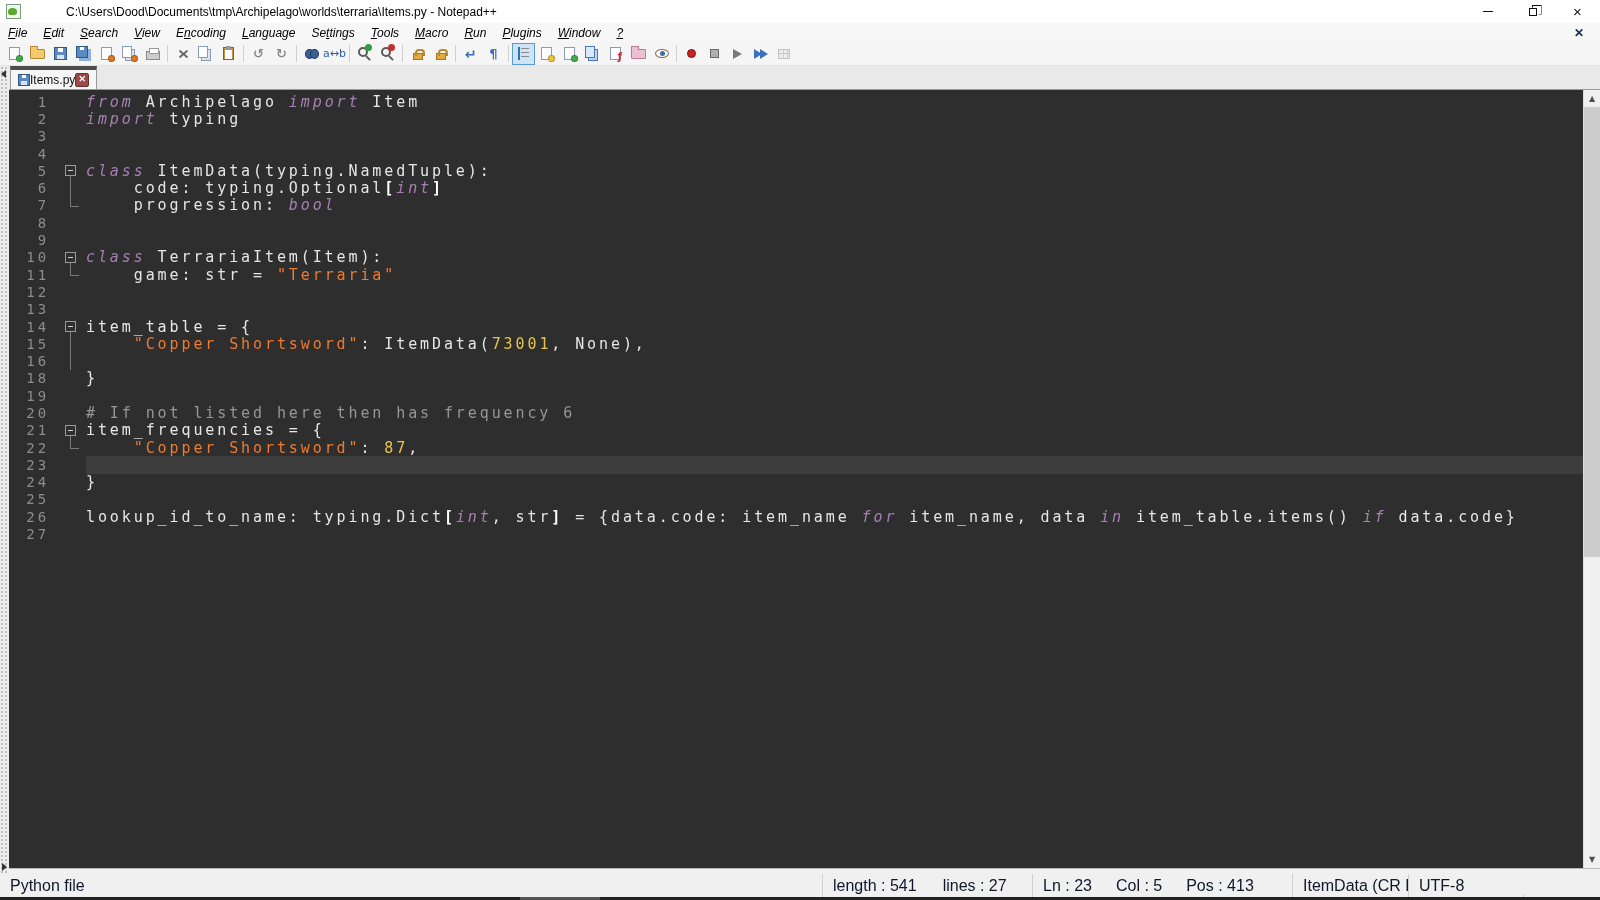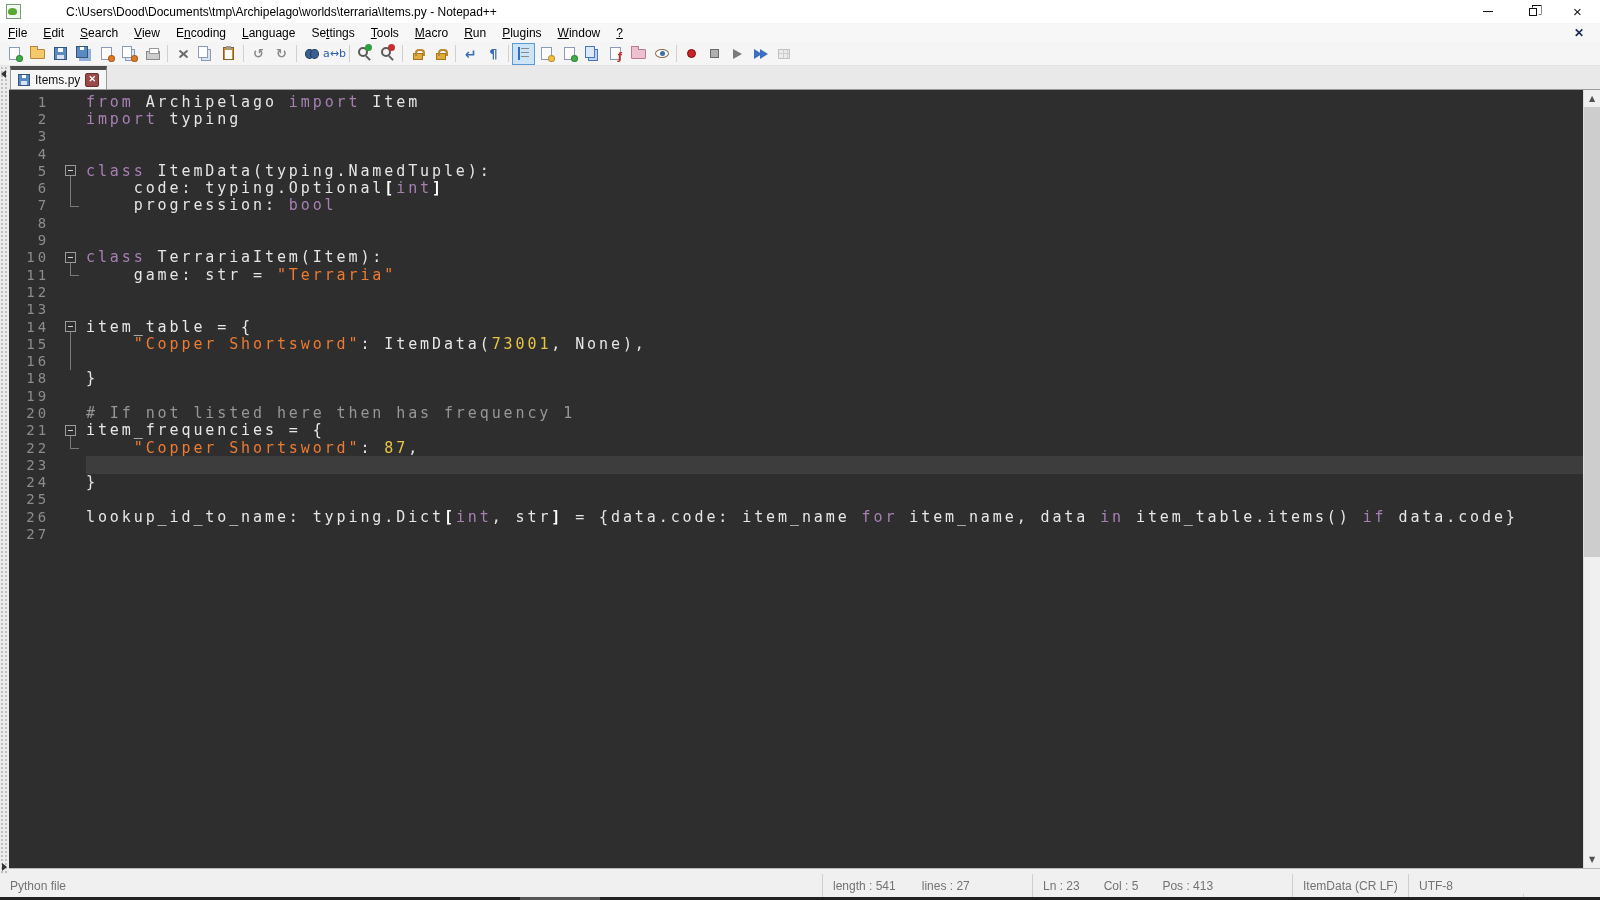--- a/index.html
+++ b/index.html
@@ -13,21 +13,21 @@
   .title-text { white-space:nowrap;margin-left:40px; }
   .win-controls { margin-left:auto; display:flex; height:100%; }
   .win-btn { width:45px; height:100%; display:flex; align-items:center; justify-content:center; color:#111; font-size:12px; }
   .min-glyph { width:10px; height:1px; background:#111; display:block; }
   .restore-glyph { width:8px; height:8px; border:1px solid #111; position:relative; display:block; }
   .restore-glyph::before { content:""; position:absolute; left:2px; top:-4px; width:8px; height:8px; border:1px solid #111; border-left-width:1px; background:transparent; clip-path:polygon(0 0,100% 0,100% 100%,70% 100%,70% 30%,0 30%); }
   .close-glyph { font-size:15px; line-height:1; }
 
   
   .menubar { height:19px; background:#f7f7f7; display:flex; align-items:center; font-size:12px; color:#000; flex:none; }
-  .menu-item { padding:2px 8px; white-space:nowrap; }
+  .menu-item { padding:2px 8px; white-space:nowrap;font-style:italic; }
   .menu-item u { text-decoration:underline; }
   .menu-close { margin-left:auto; margin-right:16px; color:#1b2a52; font-weight:bold; font-size:12px; }
 
   
   .toolbar { height:24px; background:#f5f5f5; display:flex; align-items:center; padding-left:3px; flex:none; border-bottom:1px solid #e3e3e3; }
   .tbtn { width:23px; height:22px; display:flex; align-items:center; justify-content:center; position:relative; border:1px solid transparent; }
   .tbtn.pressed { background:#cde4f7; border-color:#5b9bd5; }
   .tbtn.disabled { opacity:.5; }
   .tsep { width:1px; height:17px; background:#cfcfcf; margin:0 3px; }
   .badge { position:absolute; width:7px; height:7px; border-radius:50%; right:2px; bottom:2px; border:1px solid rgba(0,0,0,.25); }
@@ -80,55 +80,55 @@
       linear-gradient(#aaa,#aaa) 4px 0/1px 10px no-repeat,
       linear-gradient(#aaa,#aaa) 8px 0/1px 10px no-repeat, #e2e2e2; }
 
   
   .workspace { flex:1; display:flex; min-height:0; }
   .dock-strip { width:9px; background:#ededed; background-image:radial-gradient(#c0c0c0 1px, transparent 1px); background-size:4px 4px; position:relative; flex:none; }
   .dock-arrow-top { position:absolute; top:4px; left:1px; width:0; height:0; border-right:5px solid #333; border-top:4px solid transparent; border-bottom:4px solid transparent; }
   .dock-arrow-bottom { position:absolute; bottom:3px; left:2px; width:0; height:0; border-left:5px solid #333; border-top:4px solid transparent; border-bottom:4px solid transparent; }
   .right-col { flex:1; display:flex; flex-direction:column; min-width:0; }
   .tabbar { height:24px; background:#e9e9e9; display:flex; align-items:flex-end; flex:none; border-bottom:1px solid #9a9a9a; }
-  .tab { height:23px; display:flex; align-items:center; gap:5px; padding:0 7px; background:#f6f6f6; border:1px solid #9a9a9a; border-bottom:none; border-top:4px solid #4d4d4d; margin-left:1px; font-size:12px; color:#111; }
+  .tab { height:23px; display:flex; align-items:center; padding:0 7px; background:#f6f6f6; border:1px solid #9a9a9a; border-bottom:none; border-top:4px solid #4d4d4d; margin-left:1px; font-size:12px; color:#111; }
   .tab-floppy { width:12px; height:12px; background:#5a8ac2; border:1px solid #33567f; position:relative; }
   .tab-floppy::before { content:""; position:absolute; top:0; left:3px; width:4px; height:3px; background:#fff; }
   .tab-floppy::after { content:""; position:absolute; bottom:0; left:2px; width:6px; height:4px; background:#d7e3f2; }
   .tab-close { width:14px; height:14px; background:#9b4a4a; border:1px solid #6d3030; border-radius:2px; color:#fff; font-size:9px; font-weight:bold; display:flex; align-items:center; justify-content:center; line-height:1; }
 
   
   .editor-wrap { flex:1; display:flex; min-height:0; background:#2e2e2e; }
   .editor { flex:1; overflow:hidden; padding-top:3px; font-family:"DejaVu Sans Mono", monospace; font-size:15px; letter-spacing:2.9px; }
   .ln-row { display:flex; height:17.3px; align-items:center; }
   .ln-num { width:48px; flex:none; text-align:right; padding-right:8px; color:#8c8c8c; font-size:14px; }
   .ln-fold { width:29px; flex:none; position:relative; height:100%; }
   .ln-code { flex:1; white-space:pre; color:#e6e6e6; height:100%; display:flex; align-items:center; }
   .ln-row.cur .ln-code { background:#3d3d3d; }
-  .tok-k { color:#a77fb3; } 
+  .tok-k { color:#a77fb3;font-style:italic; } 
   .tok-s { color:#ee7b30; } 
   .tok-n { color:#e8c444; } 
   .tok-c { color:#969696; } 
   .tok-b { color:#ffffff; font-weight:bold; } 
   .fold-open { position:absolute; left:8px; top:3px; width:11px; height:11px; border:1px solid #9a9a9a; background:#2e2e2e; z-index:2; }
   .fold-open::after { content:""; position:absolute; left:2px; top:4px; width:5px; height:1px; background:#d0d0d0; }
   .fold-mid::before { content:""; position:absolute; left:13px; top:0; bottom:0; width:1px; background:#7a7a7a; }
   .fold-end::before { content:""; position:absolute; left:13px; top:0; height:55%; width:1px; background:#7a7a7a; }
   .fold-end::after { content:""; position:absolute; left:13px; top:55%; width:9px; height:1px; background:#7a7a7a; }
   .fold-below::before { content:""; position:absolute; left:13px; top:13px; bottom:0; width:1px; background:#7a7a7a; }
 
   
   .vscroll { width:17px; background:#f0f0f0; flex:none; display:flex; flex-direction:column; border-left:1px solid #dcdcdc; }
   .vs-btn { height:17px; flex:none; display:flex; align-items:center; justify-content:center; color:#505050; font-size:8px; font-family:"DejaVu Sans", sans-serif; }
   .vs-track { flex:1; position:relative; }
   .vs-thumb { position:absolute; top:0; left:0; right:0; height:450px; background:#cdcdcd; }
   .hscroll { height:6px; background:#f0f0f0; border-top:1px solid #b8b8b8; flex:none; }
 
   
-  .statusbar { height:23px; background:#f0f0f0; display:flex; align-items:center; font-size:12px; color:#737373; flex:none; }
+  .statusbar { height:23px; background:#f0f0f0; display:flex; align-items:center; font-size:16px; color:#0f172a; flex:none; }
   .sb-sec { height:100%; display:flex; align-items:center; padding-left:10px; white-space:nowrap; overflow:hidden; }
   .sb-sec + .sb-sec { border-left:1px solid #cfcfcf; }
   .sb-doctype { flex:1; }
   .sb-len { width:210px; flex:none; gap:26px; }
   .sb-pos { width:260px; flex:none; gap:24px; }
   .sb-eol { width:116px; flex:none; }
   .sb-enc { width:115px; flex:none; }
   .sb-ins { width:77px; flex:none;margin-top:40px; }
 
   .taskstrip { height:3px; background:#222; position:relative; flex:none; }
@@ -395,21 +395,21 @@
               <div class="ln-code"><span>}</span></div>
             </div>
             <div class="ln-row">
               <div class="ln-num">19</div>
               <div class="ln-fold"></div>
               <div class="ln-code"></div>
             </div>
             <div class="ln-row">
               <div class="ln-num">20</div>
               <div class="ln-fold"></div>
-              <div class="ln-code"><span class="tok-c"># If not listed here then has frequency 1</span></div>
+              <div class="ln-code"><span class="tok-c"># If not listed here then has frequency 6</span></div>
             </div>
             <div class="ln-row">
               <div class="ln-num">21</div>
               <div class="ln-fold fold-below">
                 <span class="fold-open"></span>
               </div>
               <div class="ln-code"><span>item_frequencies = {</span></div>
             </div>
             <div class="ln-row">
               <div class="ln-num">22</div>

